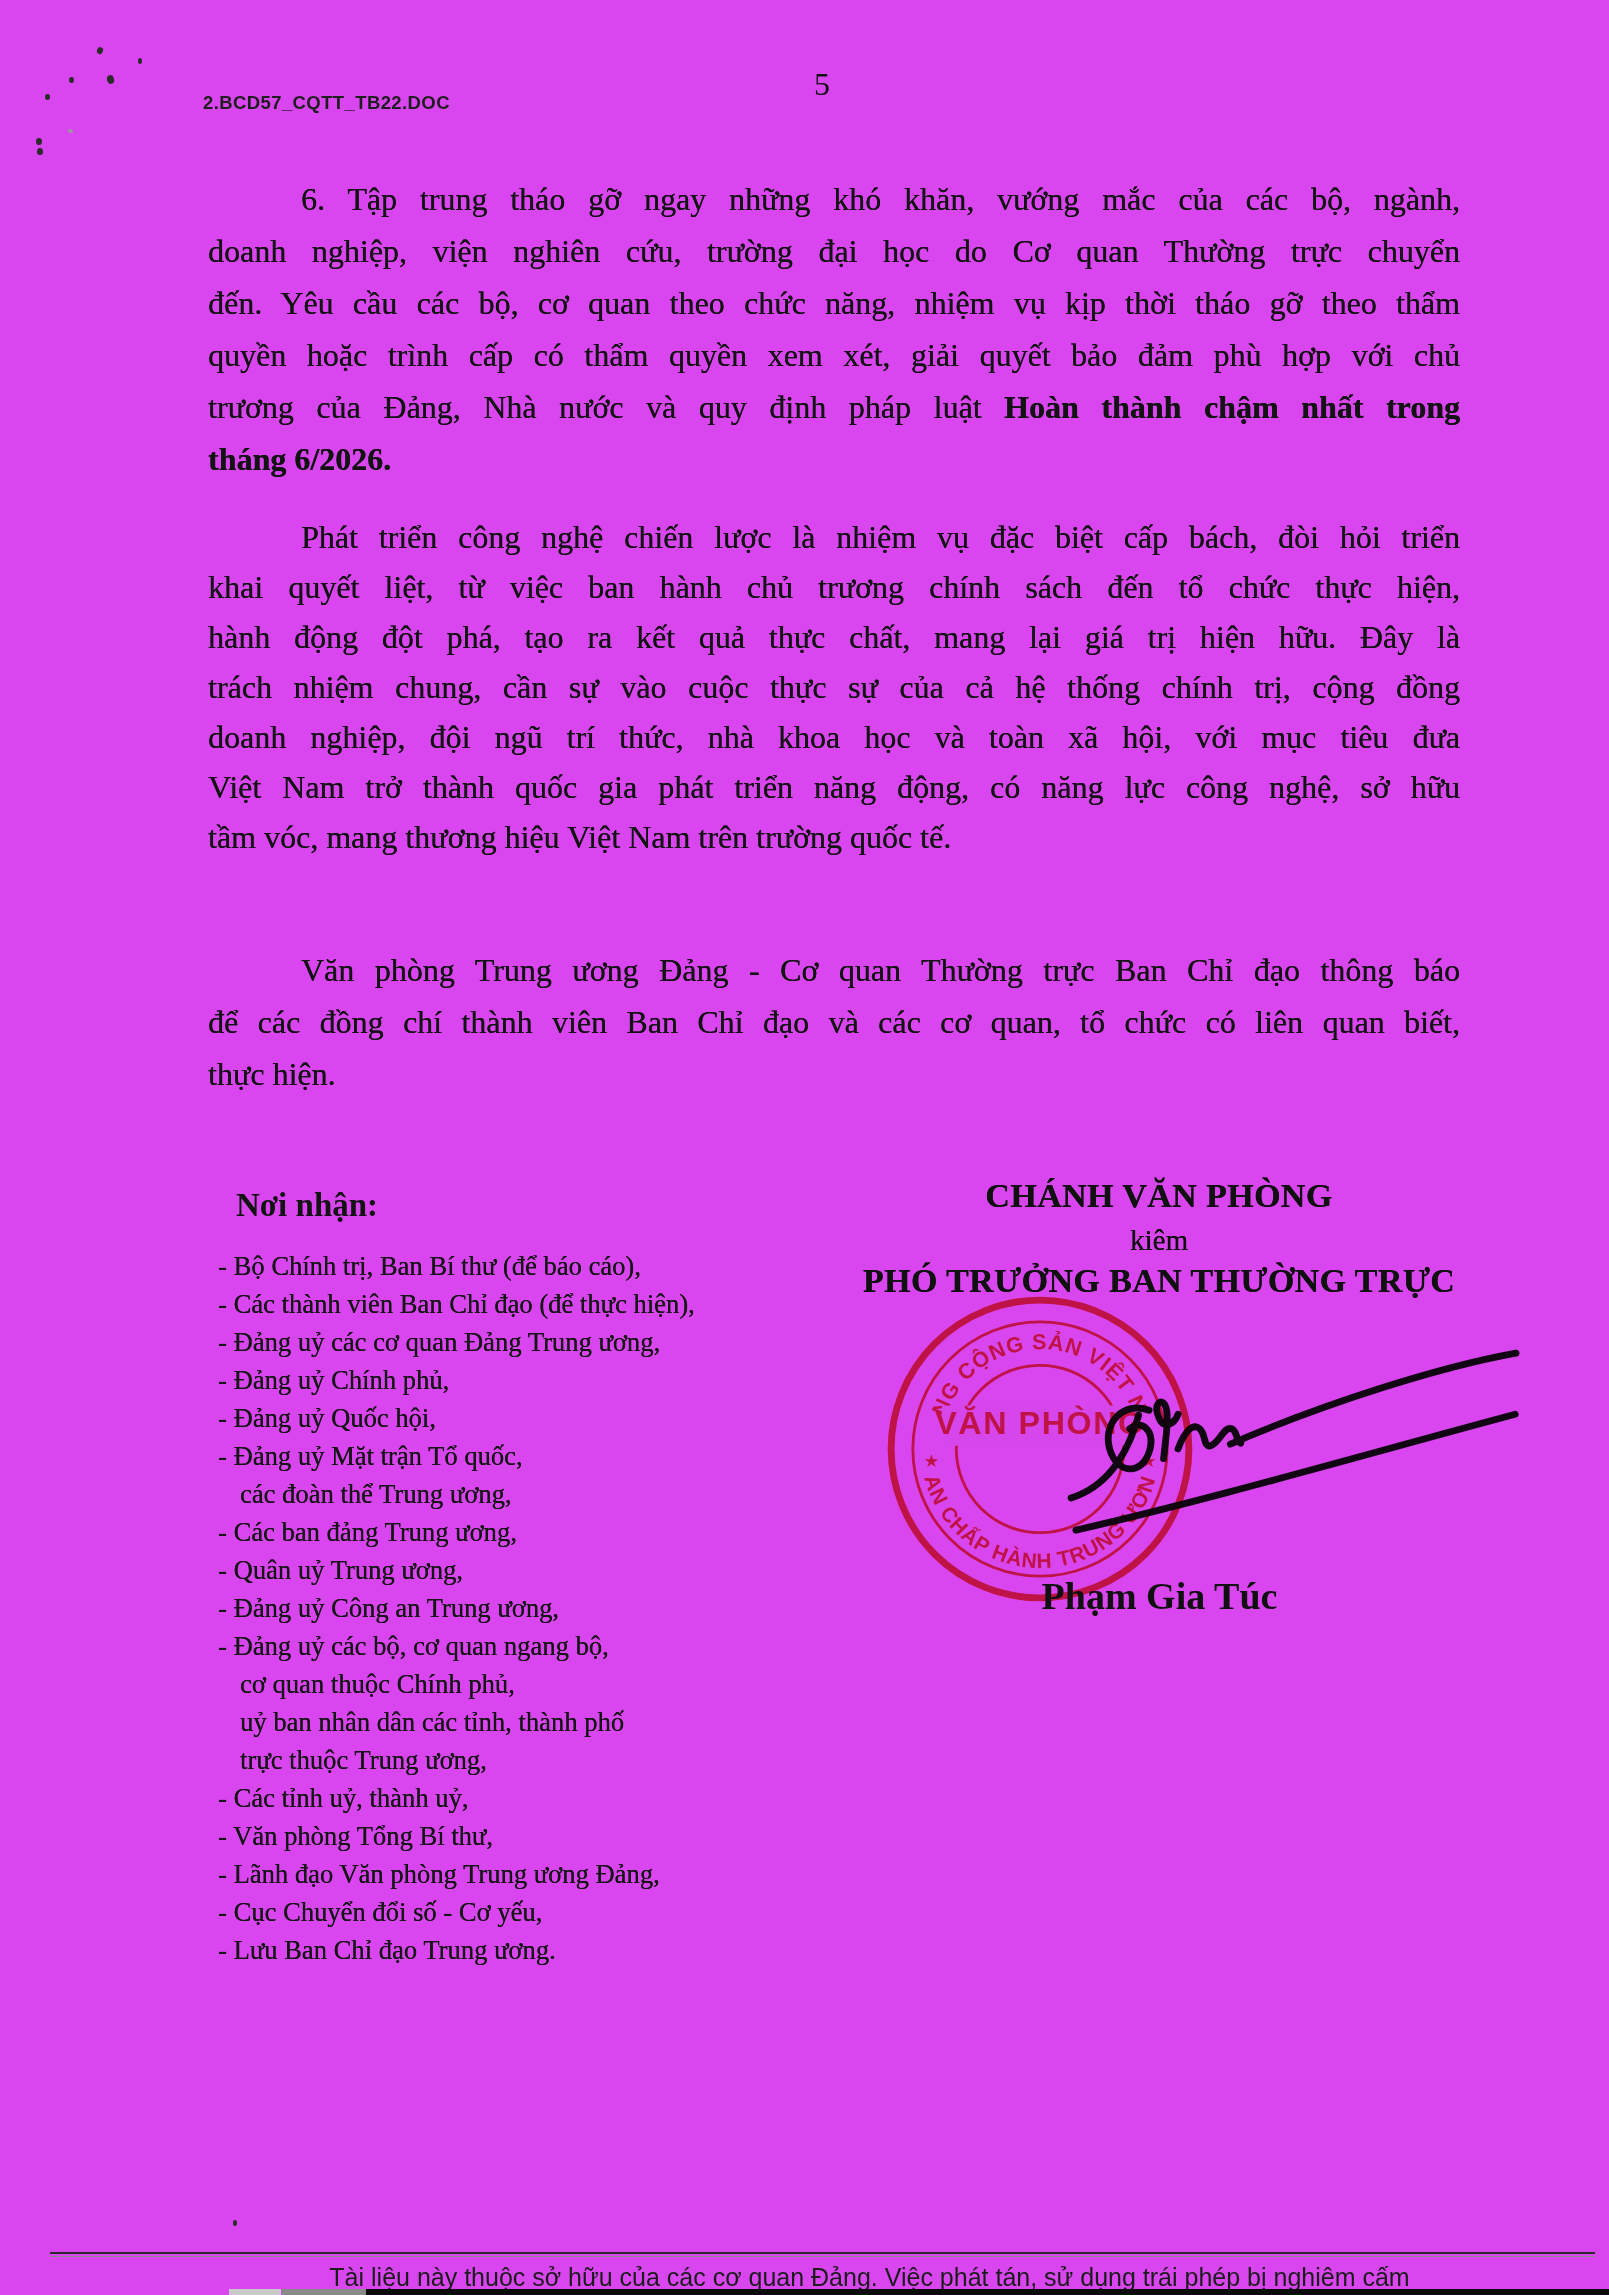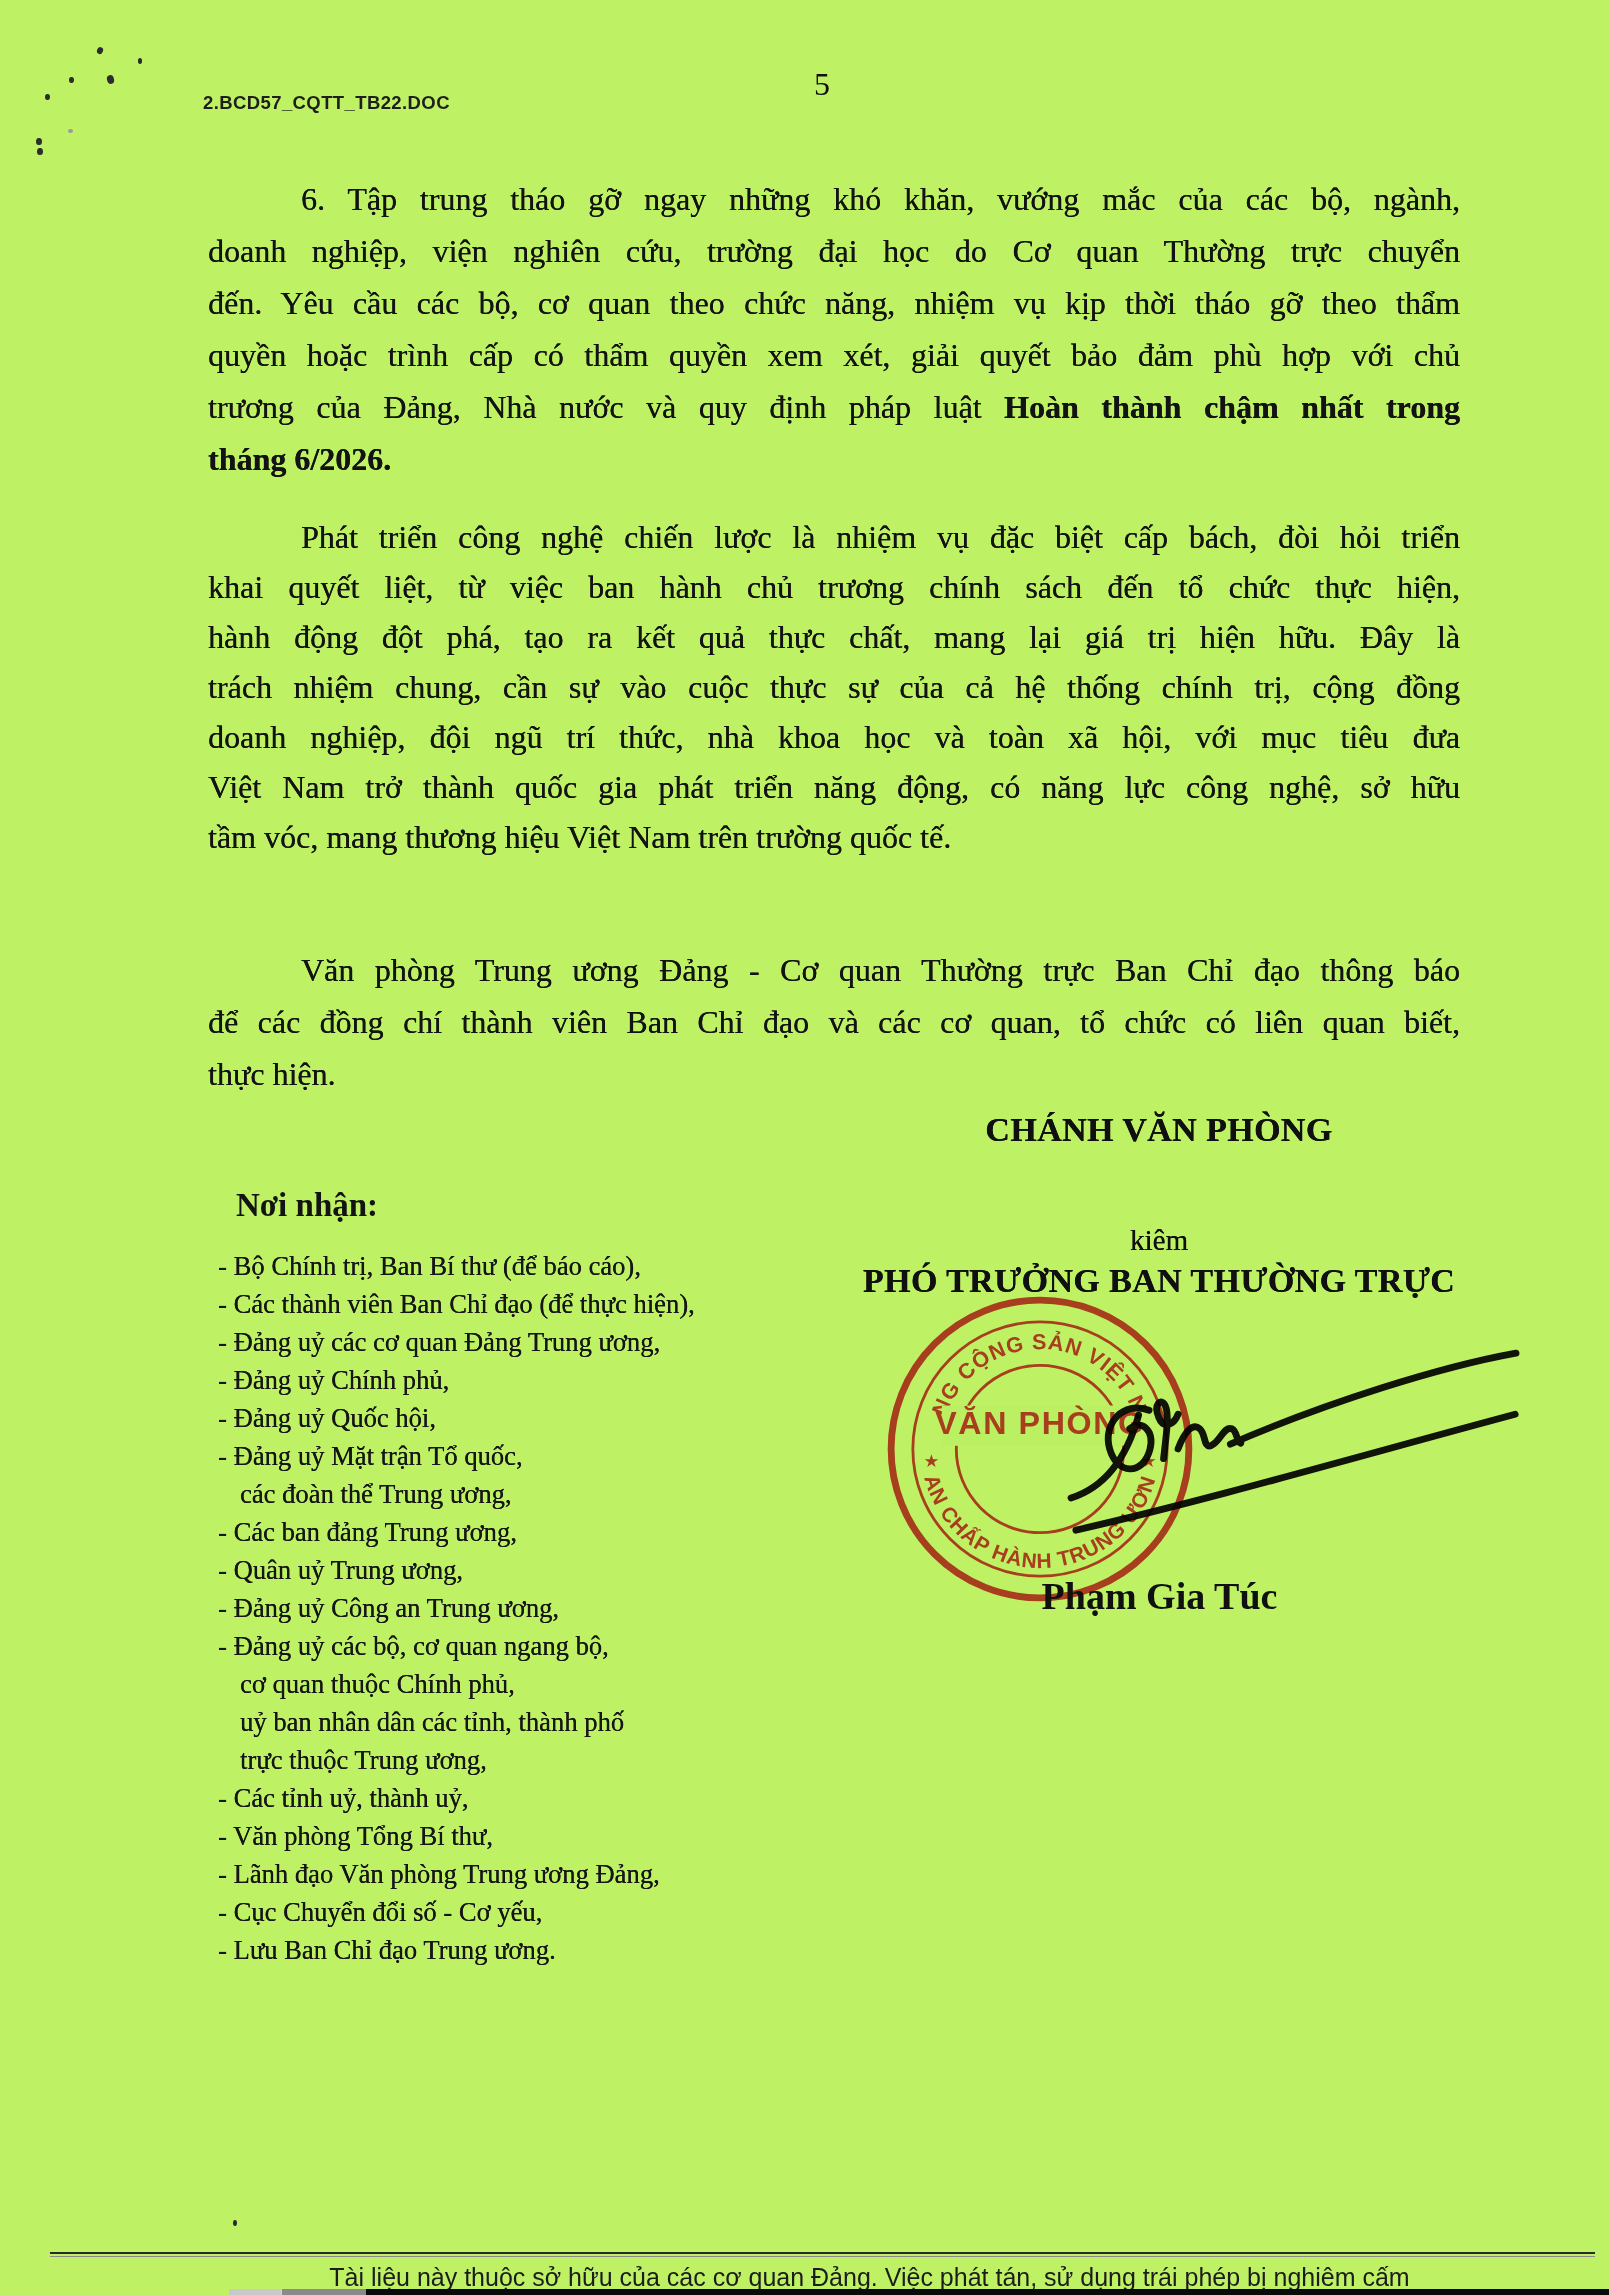--- a/index.html
+++ b/index.html
@@ -1,19 +1,19 @@
 <!DOCTYPE html>
 <html style="font-size:13px"><head>
 <meta charset="utf-8">
 <title>Scanned document page 5</title>
 <style>
   html,body{margin:0;padding:0;}
   .page{
     position:relative;width:1610px;height:2295px;
-    background:#bef264;overflow:hidden;
+    background:#d946ef;overflow:hidden;
     font-family:"Liberation Serif","DejaVu Serif",serif;
     color:#141414;
   }
   
   .file-id{
     position:absolute;left:203px;top:92px;
     font-family:"Liberation Sans","DejaVu Sans",sans-serif;
     font-size:18.5px;font-weight:700;letter-spacing:0.4px;color:#1e1e1e;
   }
   .page-num{
@@ -45,21 +45,21 @@
     font-size:26.6px;line-height:38px;color:#161616;white-space:nowrap;
     text-shadow:0.2px 0 0 currentColor;
   }
   .ritem.cont{padding-left:22px;}
   
   .sig-title{
     position:absolute;left:829px;width:660px;text-align:center;
     font-weight:700;color:#101010;font-size:34px;letter-spacing:0.4px;
     text-shadow:0.2px 0 0 currentColor;
   }
-  .sig-t1{top:1111px;}
+  .sig-t1{top:1177px;}
   .sig-t2{top:1224px;font-weight:400;font-size:29px;letter-spacing:0;}
   .sig-t3{top:1262px;}
   .signer-name{
     position:absolute;left:910px;top:1574px;width:499px;text-align:center;
     font-size:38px;font-weight:700;color:#101010;
   }
   .stamp-svg{position:absolute;left:871px;top:1280px;mix-blend-mode:multiply;opacity:.94;}
   .stamp-svg text{font-family:"Liberation Sans","DejaVu Sans",sans-serif;font-weight:700;}
   .sign-svg{position:absolute;left:1030px;top:1304px;mix-blend-mode:multiply;}
   

